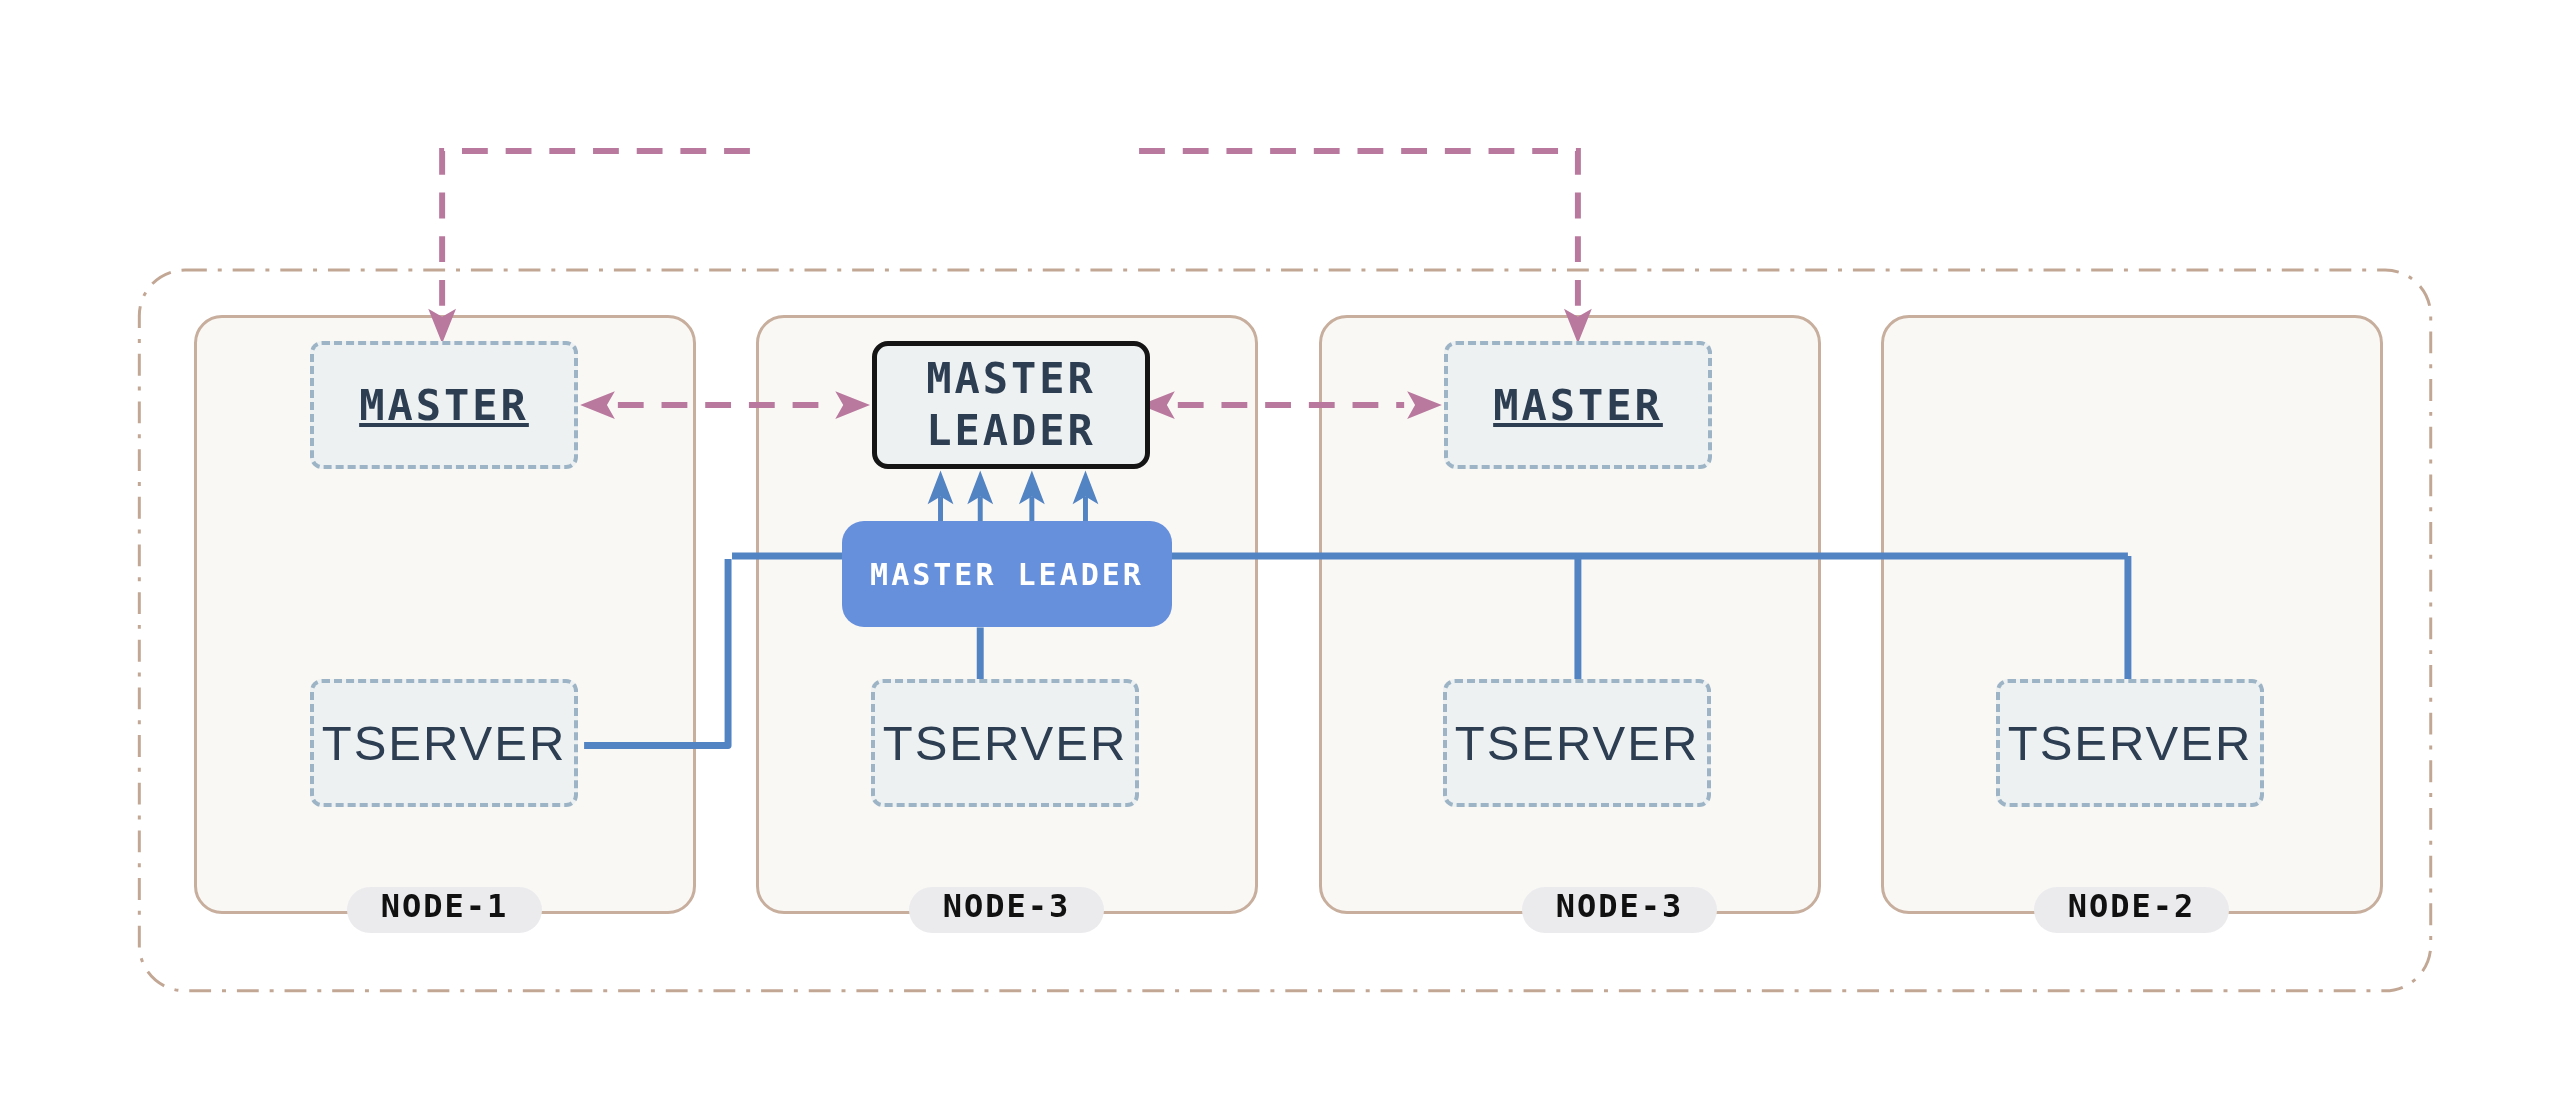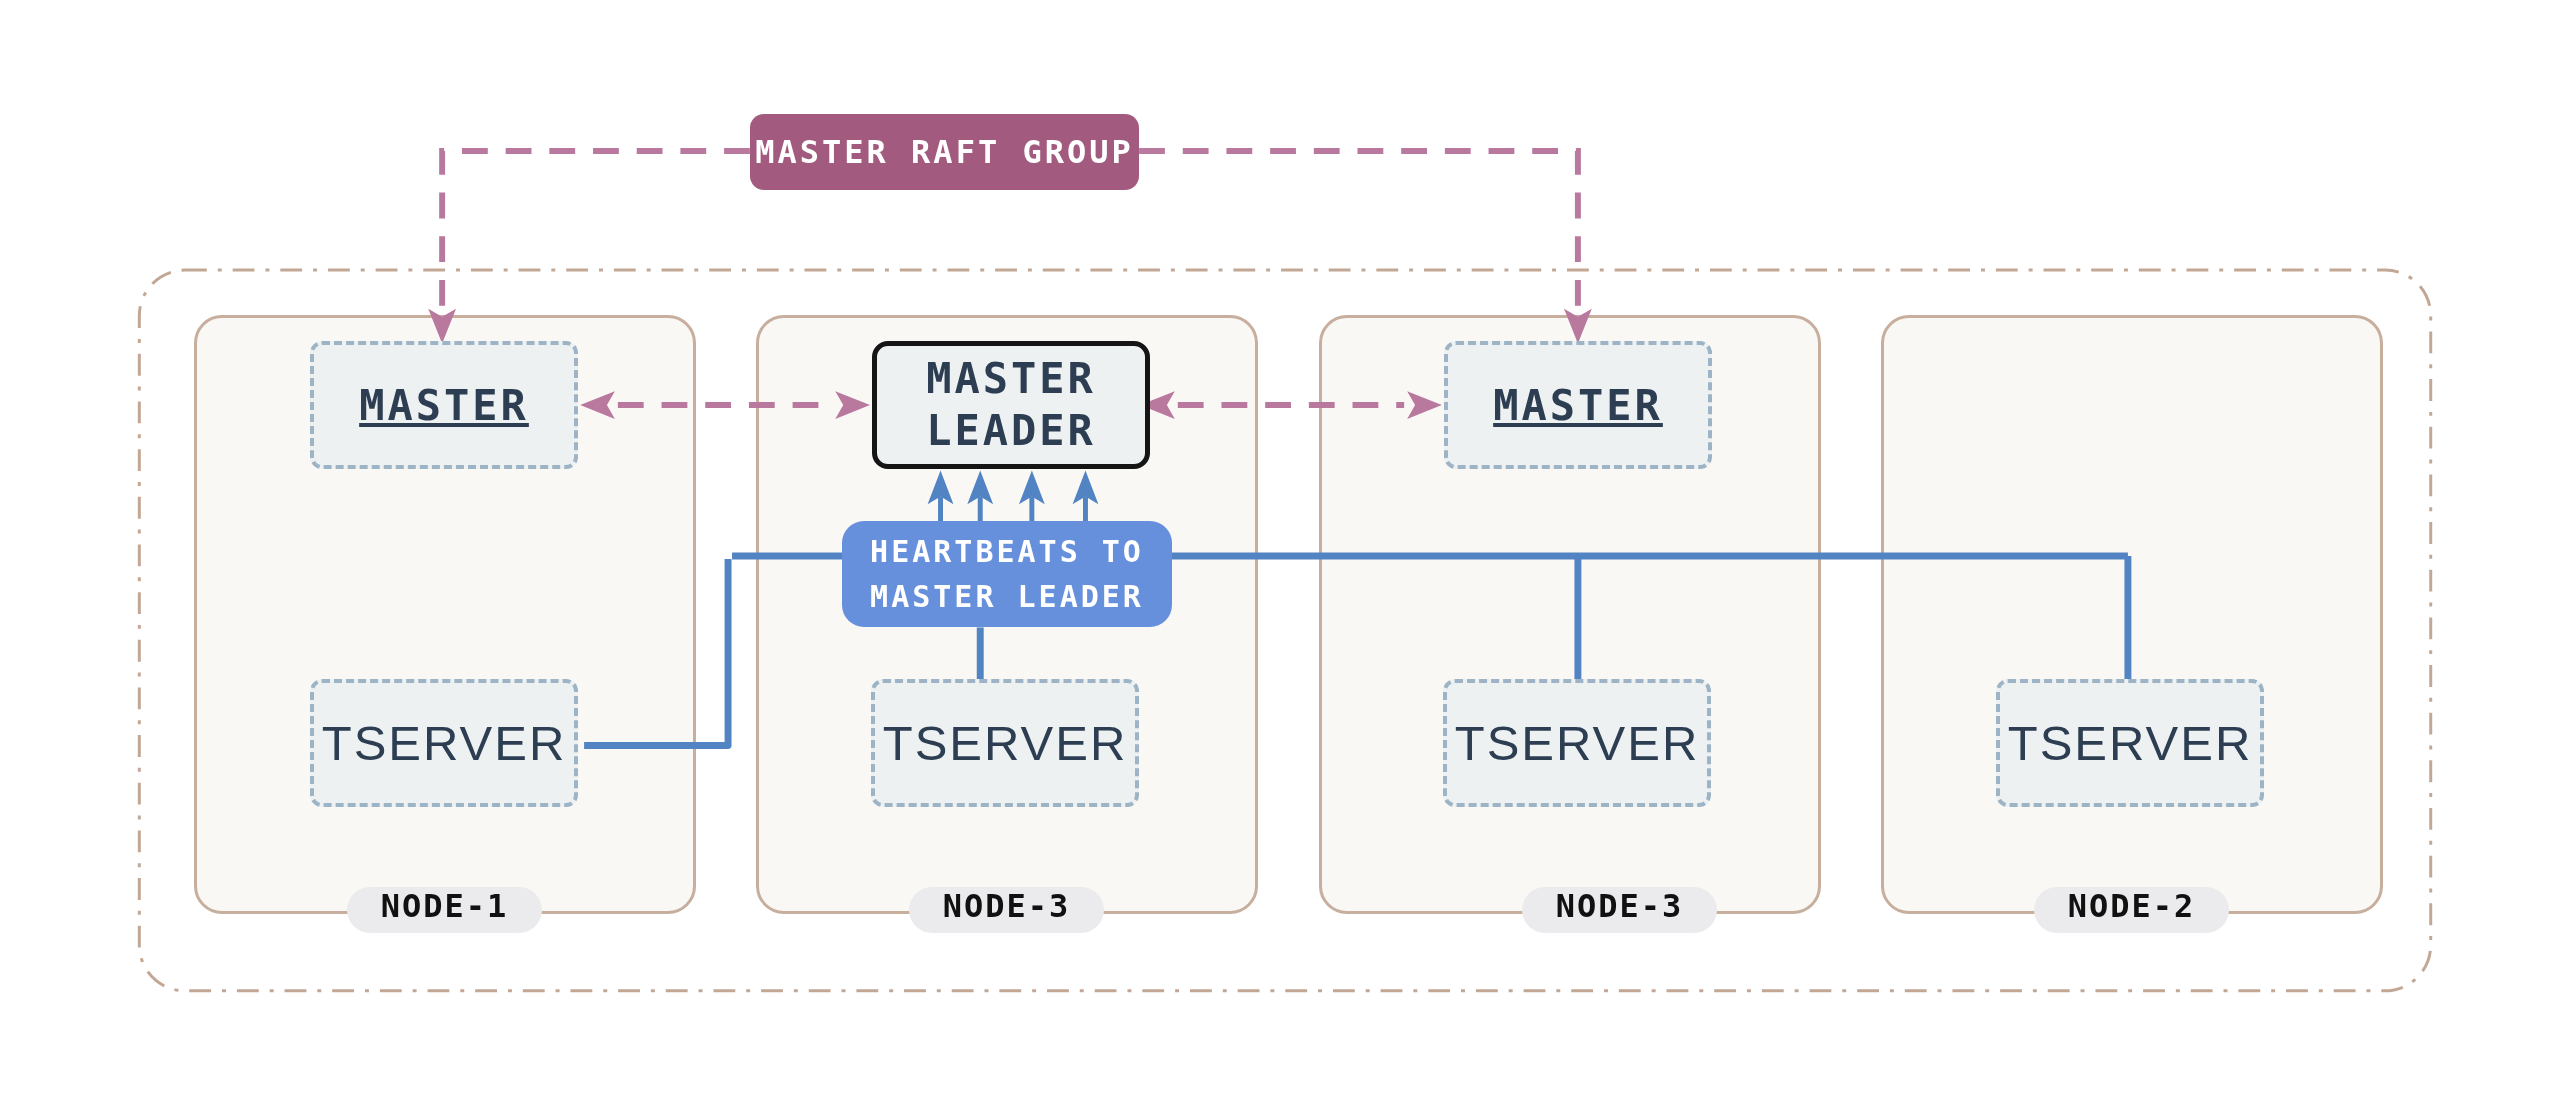--- a/index.html
+++ b/index.html
@@ -129,26 +129,22 @@
       <path d="M 1589 346 L 1575 311 L 1589 319 L 1603 311 Z"></path>
 
       <path d="M 584 408 L 619 394 L 611 408 L 619 422 Z"></path>
       <path d="M 876 408 L 841 394 L 849 408 L 841 422 Z"></path>
 
       <path d="M 1148 408 L 1183 394 L 1175 408 L 1183 422 Z"></path>
       <path d="M 1452 408 L 1417 394 L 1425 408 L 1417 422 Z"></path>
     </g>
   </svg>
 
-  <div class="raft-label">
-    <span>MASTER RAFT GROUP</span>
-  </div>
 
   <div class="hb-label">
-    <div>HEARTBEATS TO</div>
     <div>MASTER LEADER</div>
   </div>
 
   <div class="comp master" style="left:310px; top:341px">
     <span>MASTER</span>
   </div>
   <div class="comp tserver" style="left:310px; top:679px">
     <span>TSERVER</span>
   </div>
 

